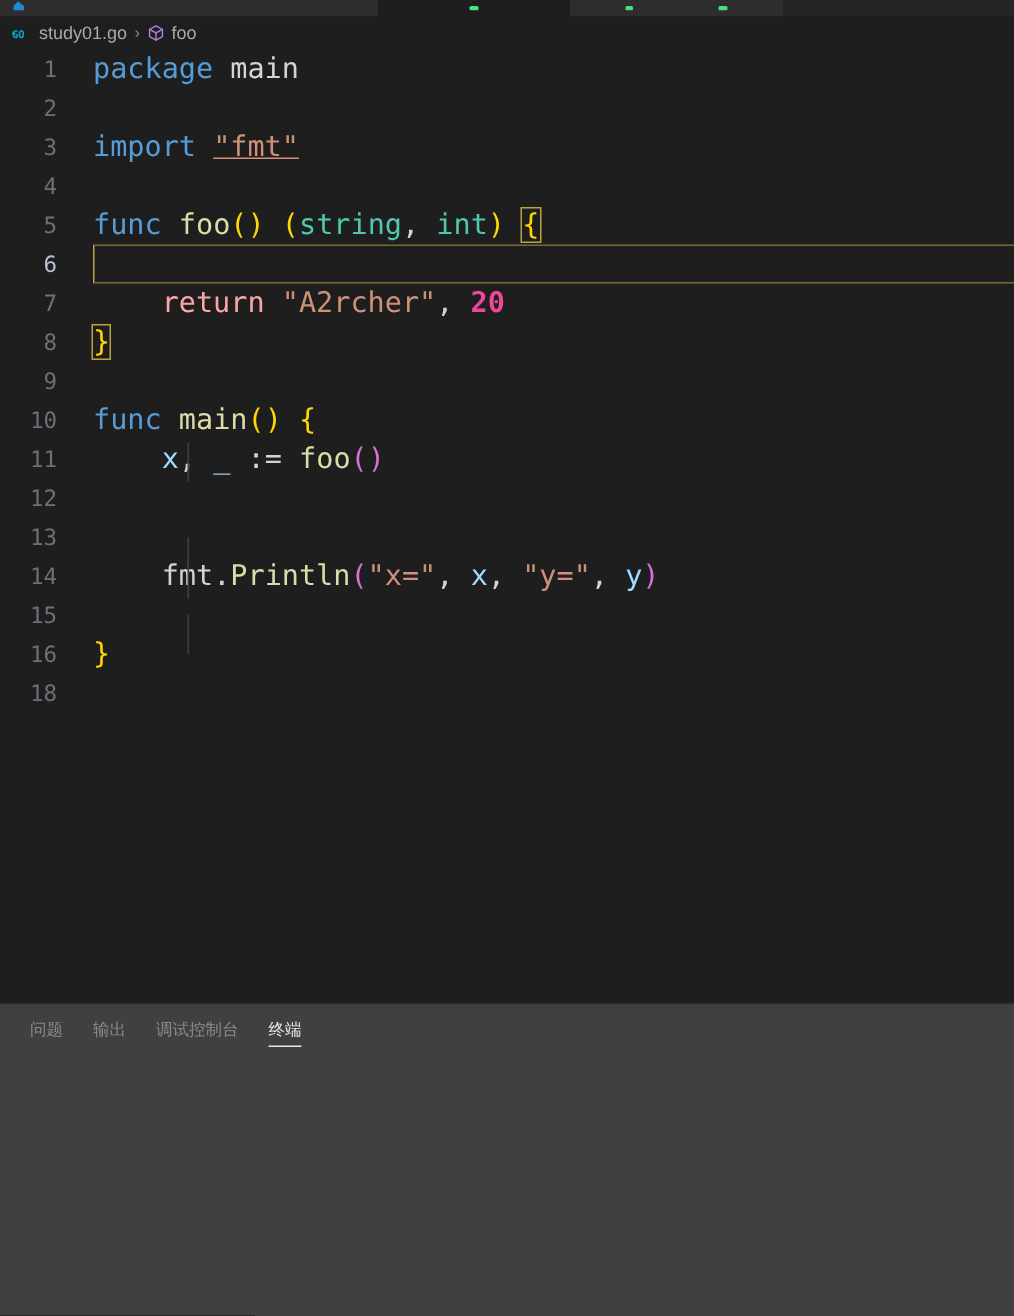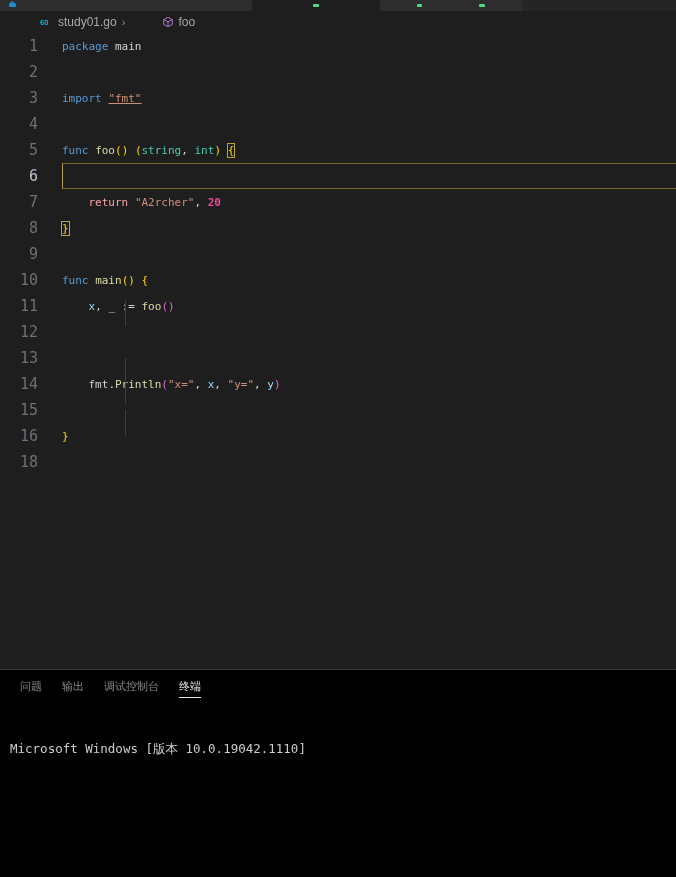--- a/index.html
+++ b/index.html
@@ -26,21 +26,21 @@
   .tab-ico svg { display: block; }
   .tabbar-rest { flex: 1; height: 11px; background: #252526; }
 
   
   .breadcrumb {
     position: absolute; top: 11px; left: 0; width: 676px; height: 22px;
     background: #1e1e1e; display: flex; align-items: center;
     padding-left: 8px; font-size: 12px; color: #a9a9a9;
     font-family: "Liberation Sans", sans-serif;
   }
-  .bc-item { display: flex; align-items: center; gap: 4px; margin-left: 32px; }
+  .bc-item { display: flex; align-items: center; gap: 4px; }
   .bc-sep { margin: 0 5px; color: #8c8c8c; font-size: 11px; }
   .bc-icon { display: inline-flex; align-items: center; justify-content: center; }
 
   
   .editor {
     position: absolute; top: 33px; left: 0; width: 676px; height: 636px;
     background: #1e1e1e; overflow: hidden;
   }
   .code-rows { position: relative; }
   .row {
@@ -54,21 +54,21 @@
     border-right: none; pointer-events: none;
   }
   .gutter {
     width: 50px; min-width: 50px; text-align: right; padding-right: 12px;
     color: #6a7179; font-size: 15px;
     font-family: "DejaVu Sans Mono", "Liberation Mono", monospace;
     user-select: none;
   }
   .gutter.cur { color: #b6c2cf; }
   .code {
-    flex: 1; padding-left: 12px; font-size: 11px;
+    flex: 1; padding-left: 12px; font-size: 19px;
     font-family: "DejaVu Sans Mono", "Liberation Mono", monospace;
     color: #d4d4d4; letter-spacing: 0px; position: relative;
   }
   .indent-guide {
     position: absolute; left: 75px; top: 0; width: 1px; height: 26px;
     background: #404040;
   }
   
   .t-kw    { color: #569cd6; }   
   .t-kw2   { color: #fca5a5; }   
@@ -90,21 +90,21 @@
 
   
   .panel-divider {
     position: absolute; top: 669px; left: 0; width: 676px; height: 1px;
     background: #3b3b3b;
   }
 
   
   .panel {
     position: absolute; top: 670px; left: 0; width: 676px; height: 207px;
-    background: #000000;
+    background: #404040;
   }
   .panel-tabs {
     height: 32px; display: flex; align-items: center;
     padding-left: 10px; gap: 0px;
   }
   .ptab {
     font-size: 11px; color: #8a8a8a; padding: 0 10px;
     height: 32px; display: flex; align-items: center; position: relative;
     font-family: "Liberation Sans", sans-serif;
   }
@@ -273,21 +273,20 @@
 
   <div class="panel">
     <div class="panel-tabs">
       <div class="ptab">问题</div>
       <div class="ptab">输出</div>
       <div class="ptab">调试控制台</div>
       <div class="ptab active">终端</div>
     </div>
 
     <div class="terminal">
-      <div class="term-line">Microsoft Windows [版本 10.0.19042.1110]</div>
       <div class="term-line">&nbsp;</div>
       
       
       
       
     </div>
   </div>
 
 </div>
 

